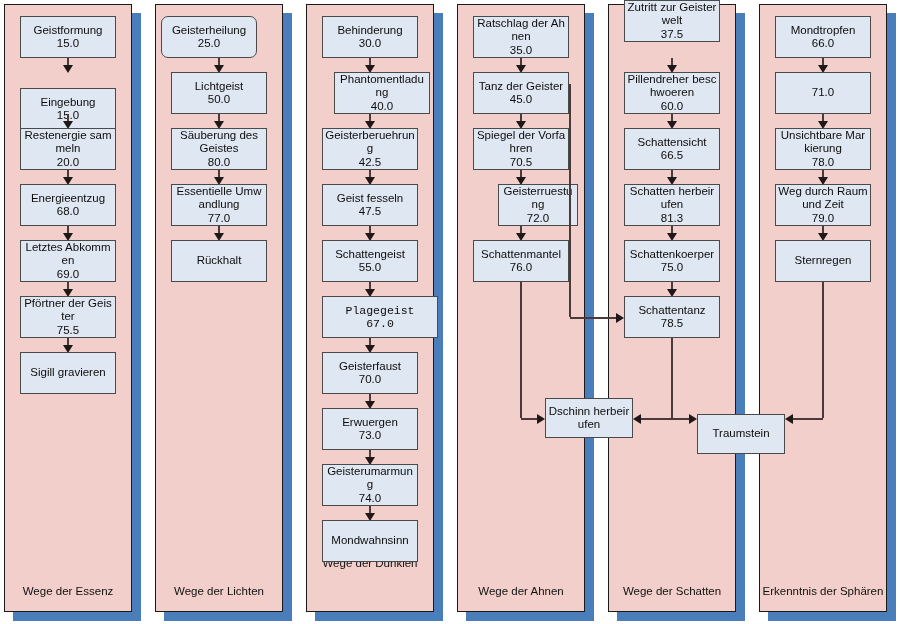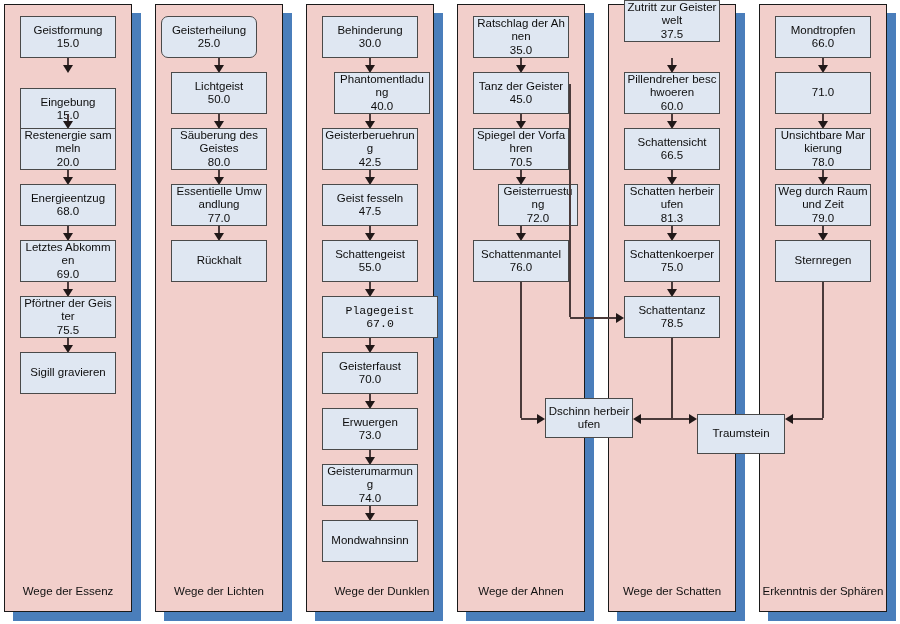--- a/index.html
+++ b/index.html
@@ -101,21 +101,21 @@
       <span class="nm">Essentielle Umwandlung</span>
       <span class="vl">77.0</span>
     </div>
     <div class="vline" style="left: 218.2px; top: 226px; height: 9px;"></div>
     <div class="arw-d" style="left: 214px; top: 233px;"></div>
     <div class="node" style="left: 171px; top: 240px; width: 96px; height: 42px;">
       <span class="nm">Rückhalt</span>
     </div>
     <div class="lane-shadow" style="left: 315px; top: 13px; width: 128px; height: 608px;"></div>
     <div class="lane" style="left: 306px; top: 4px; width: 128px; height: 608px;"></div>
-    <div class="lane-label" style="left: 306px; top: 586px; width: 152px;">Wege der Dunklen</div>
+    <div class="lane-label" style="left: 306px; top: 558px; width: 128px;">Wege der Dunklen</div>
     <div class="node" style="left: 322px; top: 16px; width: 96px; height: 42px;">
       <span class="nm">Behinderung</span>
       <span class="vl">30.0</span>
     </div>
     <div class="vline" style="left: 369.2px; top: 58px; height: 9px;"></div>
     <div class="arw-d" style="left: 365px; top: 65px;"></div>
     <div class="node" style="left: 322px; top: 72px; width: 96px; height: 42px; margin-left: 12px;">
       <span class="nm">Phantomentladung</span>
       <span class="vl">40.0</span>
     </div>

